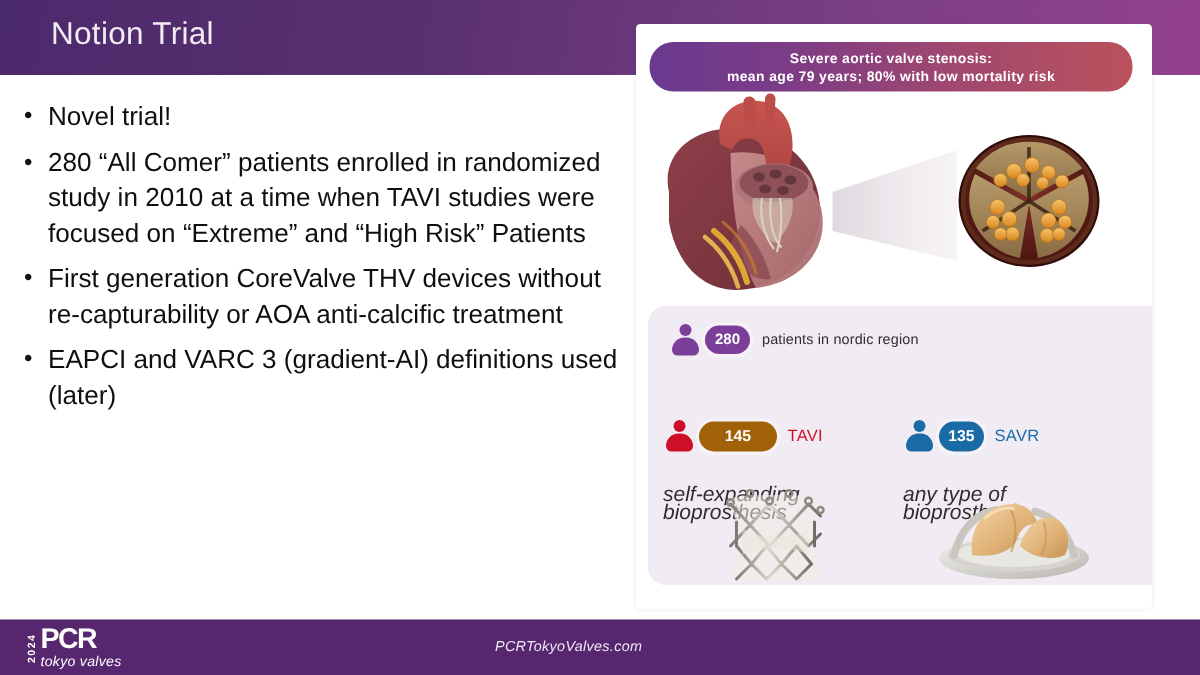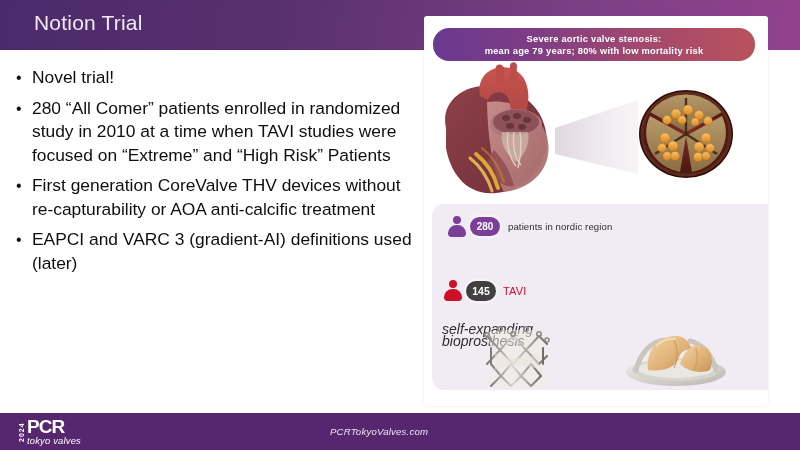--- a/index.html
+++ b/index.html
@@ -80,21 +80,21 @@
   .person .body{
     position:absolute;left:1.5px;top:8.5px;width:18px;height:12px;
     border-radius:9px 9px 4px 4px;
   }
   .pill{
     display:inline-flex;align-items:center;justify-content:center;
     border-radius:11px;color:#fff;font-weight:700;
     box-shadow:0 0 0 2.2px #f6f2f8;
   }
   .pill.p280{width:30px;height:19px;font-size:10px;background:#7b3f99;}
-  .pill.p145{width:30px;height:20px;font-size:10.5px;background:#404040;}
+  .pill.p145{width:52px;height:20px;font-size:10.5px;background:#a16207;}
   .pill.p135{width:30px;height:20px;font-size:10.5px;background:#1a6aa6;}
   .flow-cap{font-size:9.6px;color:#2e2e2e;margin-left:8px;letter-spacing:.1px;}
 
   .rand-wrap{position:absolute;left:40px;top:44px;width:248px;height:26px;}
   .rand-text{
     position:absolute;left:50%;top:10px;transform:translateX(-50%);
     font-size:8.1px;color:#2b2b2b;white-space:nowrap;letter-spacing:.1px;
   }
 
   .arm{position:absolute;top:76px;width:150px;}
@@ -290,20 +290,31 @@
             <span class="person">
               <span class="head" style="background:#cd1027"></span>
               <span class="body" style="background:#cd1027"></span>
             </span>
             <span class="pill p145">145</span>
             <span class="arm-name">TAVI</span>
           </div>
           <div class="arm-sub">self-expanding bioprosthesis</div>
         </div>
 
+        <div class="arm right">
+          <div class="arm-head">
+            <span class="person">
+              <span class="head" style="background:#1a6aa6"></span>
+              <span class="body" style="background:#1a6aa6"></span>
+            </span>
+            <span class="pill p135">135</span>
+            <span class="arm-name">SAVR</span>
+          </div>
+          <div class="arm-sub">any type of bioprosthesis</div>
+        </div>
 
         <div class="device left">
           <svg width="150" height="62" viewBox="0 0 150 62">
             <defs>
               <linearGradient id="gStent" x1="0" y1="0" x2="1" y2="0">
                 <stop offset="0" stop-color="#7d7a72"></stop>
                   <stop offset=".45" stop-color="#d9d6cd"></stop>
                 <stop offset="1" stop-color="#6f6c64"></stop>
               </linearGradient>
             </defs>

